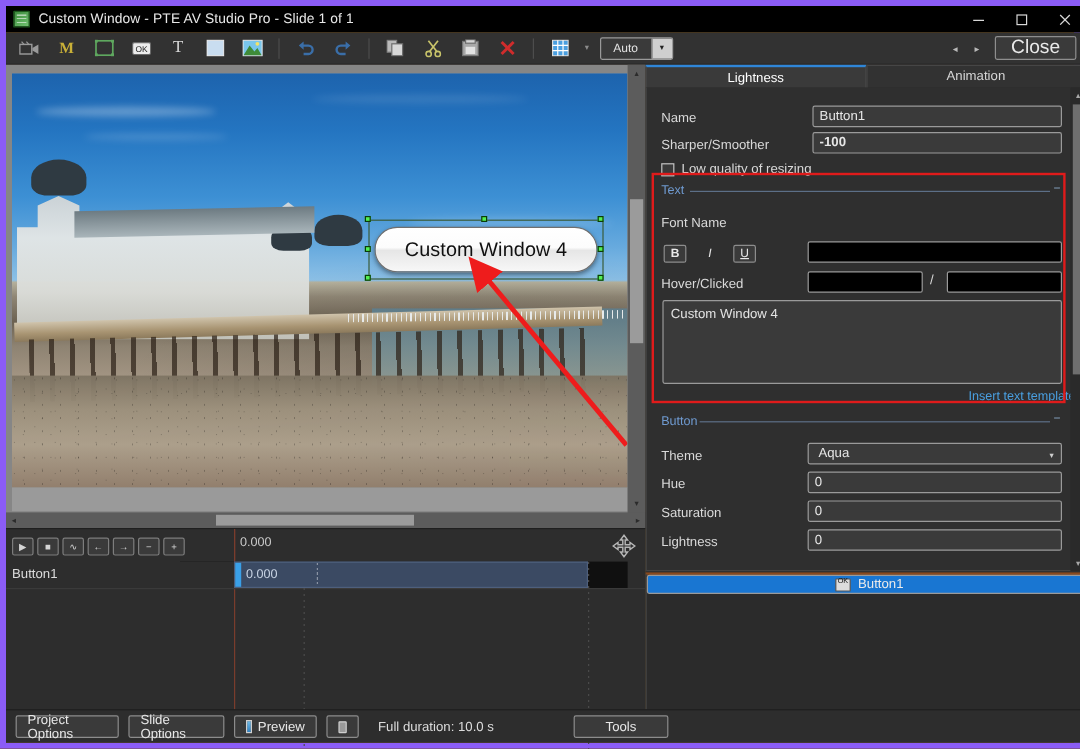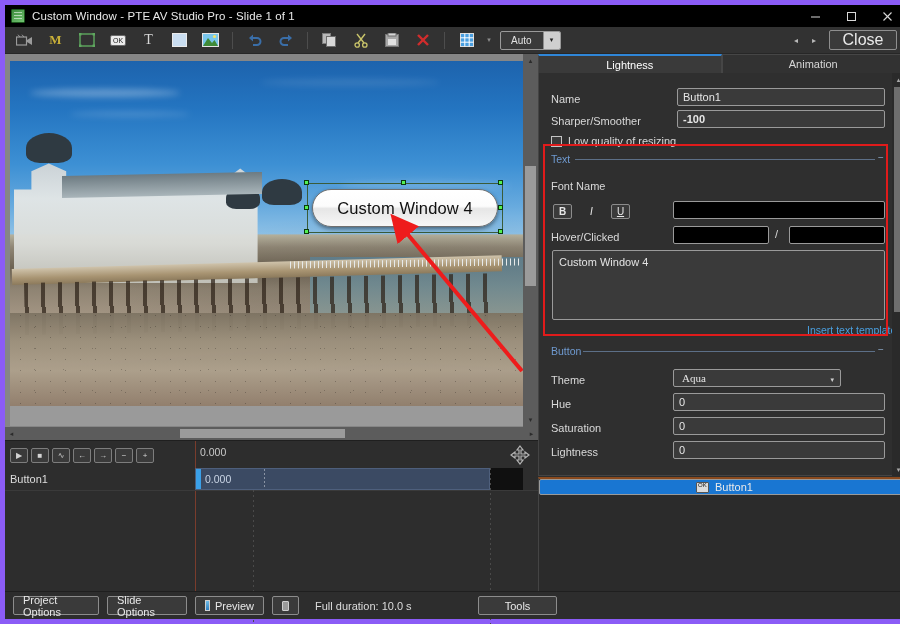--- a/index.html
+++ b/index.html
@@ -585,21 +585,21 @@
       <div class="inp black" style="position:absolute; left:250px; top:153px; width:96px;"></div>
 
       <div class="ta" style="left:13px; top:177px; width:333px; height:70px;">Custom Window 4</div>
       <div class="link" style="left:268px; top:251px;">Insert text template</div>
 
       <div class="grp-lab" style="left:12px; top:272px;">Button</div>
       <div class="grp-line" style="left:44px; top:278px; width:292px;"></div>
       <div class="grp-min" style="left:339px; top:271px;">−</div>
 
       <div class="row lab" style="left:12px; top:298px;">Theme</div>
-      <div class="sel" style="position:absolute; left:134px; top:296px; width:168px; justify-content:flex-start; padding-left:8px;font-family:Liberation Serif, serif;">
+      <div class="sel" style="position:absolute; left:134px; top:296px; width:212px; justify-content:flex-start; padding-left:8px;">
         <span>Aqua</span>
         <span class="car">▾</span>
       </div>
 
       <div class="row lab" style="left:12px; top:322px;">Hue</div>
       <div class="inp" style="position:absolute; left:134px; top:320px; width:212px;">0</div>
 
       <div class="row lab" style="left:12px; top:346px;">Saturation</div>
       <div class="inp" style="position:absolute; left:134px; top:344px; width:212px;">0</div>
 

